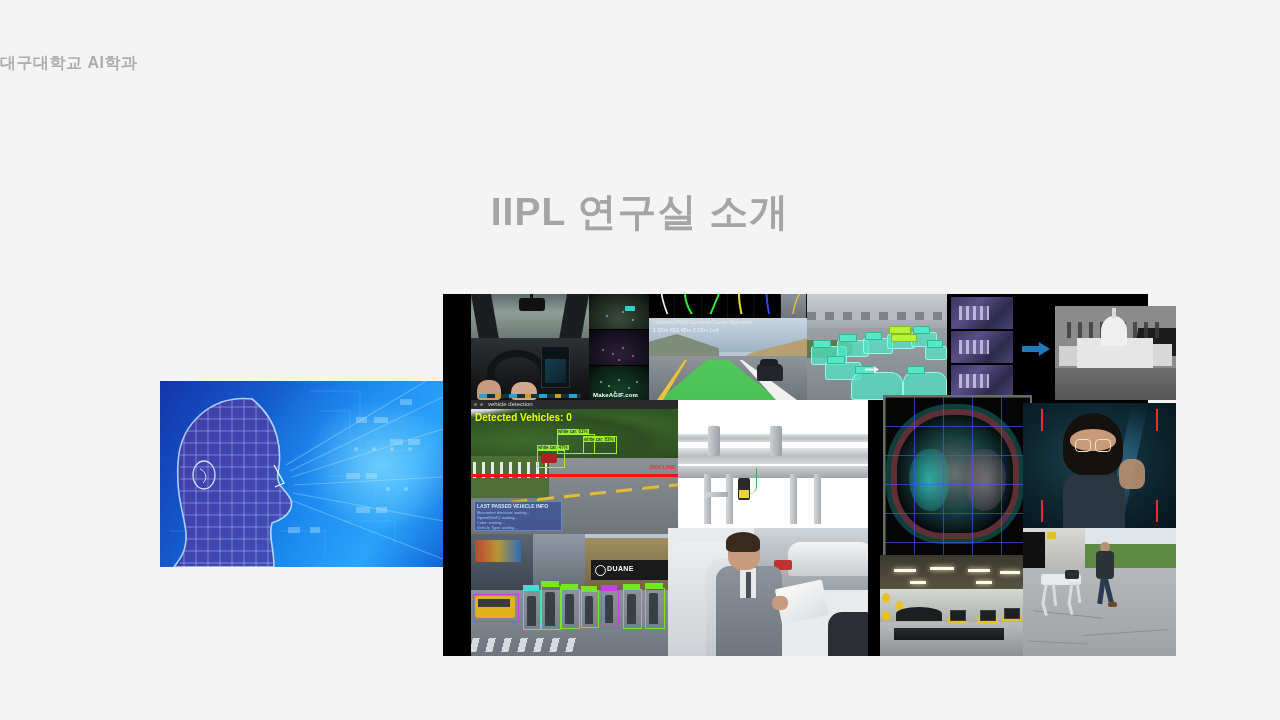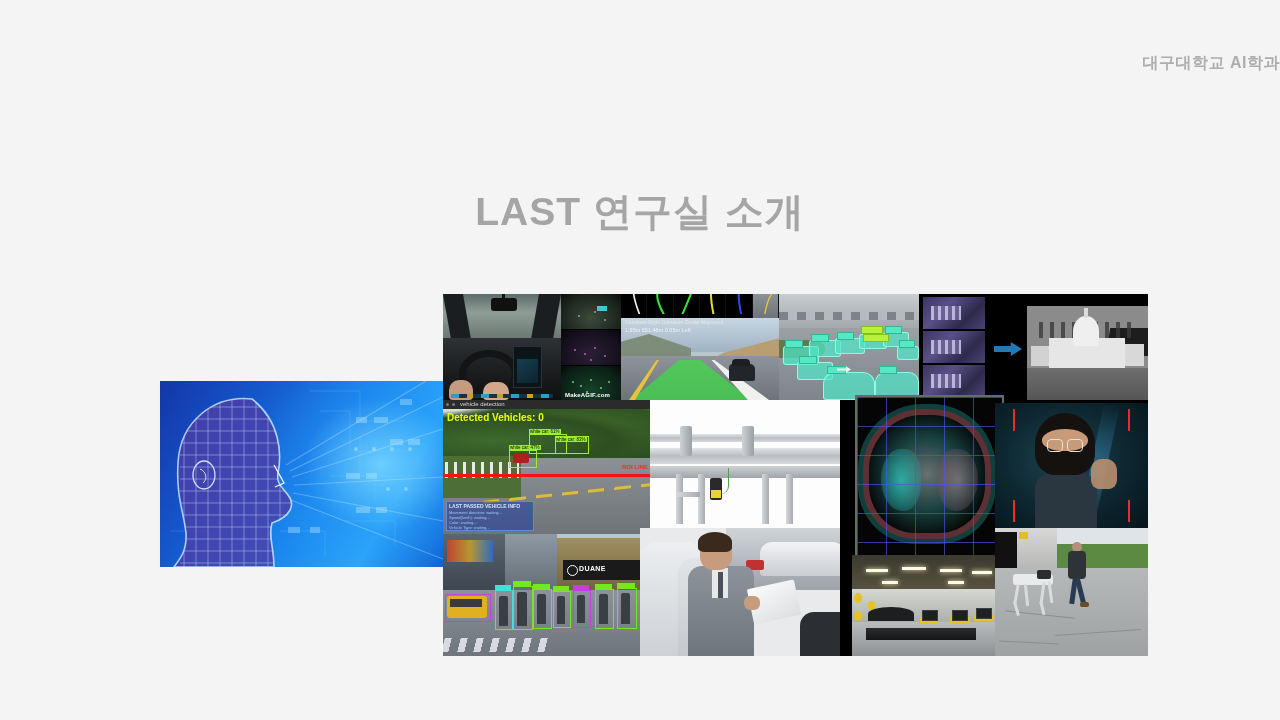--- a/index.html
+++ b/index.html
@@ -14,21 +14,21 @@
     font-family: "Liberation Sans", sans-serif;
     position: relative;
   }
 
   
   .title-block {
     position: absolute;
     left: 0;
     top: 52px;
     width: 1280px;
-    text-align: right;
+    text-align: left;
   }
   .dept-line {
     font-size: 16px;
     font-weight: 700;
     color: #adadad;
     letter-spacing: 0.5px;
     line-height: 22px;
   }
   .lab-title {
     font-size: 45px;
@@ -90,20 +90,21 @@
     position: absolute;
     left: 443px;
     top: 294px;
     width: 705px;
     height: 362px;
     background: #000;
   }
   .tile {
     position: absolute;
     overflow: hidden;
+    margin-left: 28px;
   }
 
   
   
   .t-tesla { left:0; top:0; width:118px; height:106px; background:#2a2e30; }
   .tesla-sky { position:absolute; left:0; top:0; width:118px; height:46px;
     background: linear-gradient(180deg,#5d6b6a 0%, #8d9d96 40%, #6a7570 100%); }
   .tesla-pillar-l { position:absolute; left:0; top:0; width:20px; height:60px;
     background:#1b1e20; transform: skewX(10deg); transform-origin: top left;}
   .tesla-pillar-r { position:absolute; right:0; top:0; width:22px; height:62px;
@@ -370,21 +371,21 @@
   
   .t-black { background:#000; }
 </style>
 </head>
 <body style="background: rgb(244, 244, 244);">
 
 <div class="title-block">
   <div class="dept-line">대구대학교  AI학과</div>
 </div>
 
-<div class="section-heading">LAST 연구실 소개</div>
+<div class="section-heading">IIPL 연구실 소개</div>
 
 <div class="brain-panel">
   <div class="brain-bg"></div>
   <svg class="circuit" viewBox="0 0 283 186" preserveAspectRatio="none">
     <g stroke="#8fd8ff" stroke-width="0.7" fill="none" opacity="0.55">
       <path d="M150 10 H200 V40 H245 M160 30 H190 V70 H250 M170 95 H215 V120 M185 140 H235 V165 M200 55 V95 H265 M120 150 H165 V175"></path>
       <path d="M10 150 H50 V170 M20 120 H55 M30 95 H60 V110"></path>
     </g>
     <g fill="#bfe9ff" opacity="0.75">
       <rect x="196" y="36" width="11" height="6"></rect>

